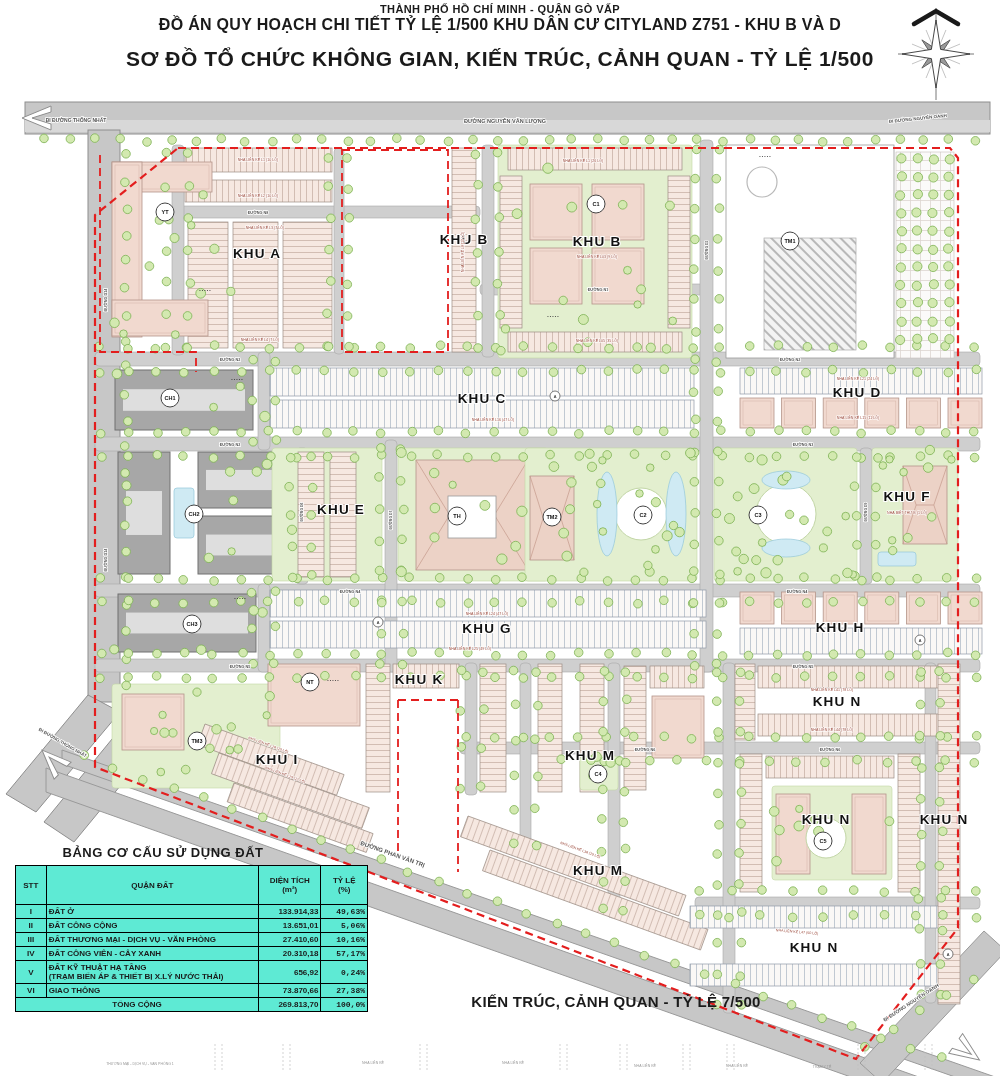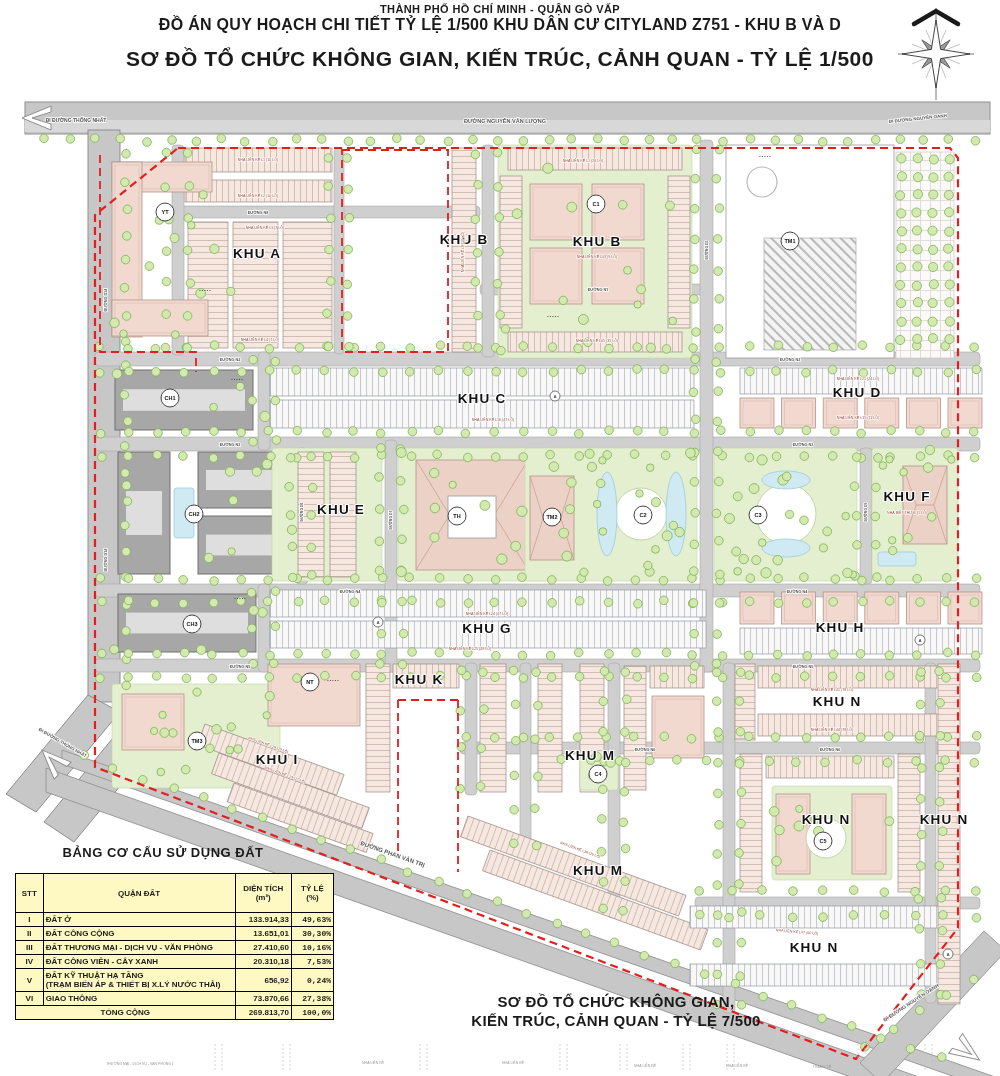--- a/index.html
+++ b/index.html
@@ -6,22 +6,22 @@
   body{width:1000px;height:1076px;position:relative;overflow:hidden;
        font-family:"Liberation Sans",sans-serif;color:#1a1a1a;}
   #map-svg{position:absolute;left:0;top:0;}
   .hdr{position:absolute;top:2px;left:0;width:1000px;text-align:center;z-index:5;}
   .hdr .l1{font-size:11px;font-weight:700;letter-spacing:.4px;margin:1px 16px;}
   .hdr .l2{font-size:16px;font-weight:700;letter-spacing:.3px;margin:1px 12px;}
   .hdr .l3{font-size:9.5px;font-weight:700;margin:1px 0;}
   .hdr .l3 .u{text-decoration:underline;}
   .hdr .l4{font-size:21px;font-weight:700;letter-spacing:.5px;margin:13px 0 0 0;}
   .tablewrap{position:absolute;left:15px;top:845px;width:296px;z-index:6;}
-  .ttitle{font-size:13px;font-weight:700;text-align:center;letter-spacing:.5px;margin-bottom:13px;}
-  table.lu{border-collapse:collapse;width:319px;background:#fef9c3;}
+  .ttitle{font-size:13px;font-weight:700;text-align:center;letter-spacing:.5px;margin-bottom:5px;}
+  table.lu{border-collapse:collapse;width:353px;background:#5eead4;}
   table.lu th,table.lu td{border:1px solid #000;font-size:8px;font-weight:700;
       padding:2px 2px;vertical-align:middle;}
   table.lu th{text-align:center;height:34px;white-space:pre-line;}
   td.c{text-align:center;width:22px;}
   td.l{text-align:left;width:182px;white-space:pre-line;}
   td.r{text-align:right;width:50px;}
   td.r2{text-align:right;width:36px;font-family:Liberation Mono, monospace;}
   .caption{position:absolute;left:440px;top:992px;width:352px;text-align:center;
       font-size:15px;font-weight:700;line-height:19px;letter-spacing:.3px;z-index:6;}
 </style>
@@ -1208,33 +1208,33 @@
         <tr>
           <td class="c">I</td>
           <td class="l">ĐẤT Ở</td>
           <td class="r">133.914,33</td>
           <td class="r2">49,63%</td>
         </tr>
         <tr>
           <td class="c">II</td>
           <td class="l">ĐẤT CÔNG CỘNG</td>
           <td class="r">13.651,01</td>
-          <td class="r2">30,30%</td>
+          <td class="r2">5,06%</td>
         </tr>
         <tr>
           <td class="c">III</td>
           <td class="l">ĐẤT THƯƠNG MẠI - DỊCH VỤ - VĂN PHÒNG</td>
           <td class="r">27.410,60</td>
           <td class="r2">10,16%</td>
         </tr>
         <tr>
           <td class="c">IV</td>
           <td class="l">ĐẤT CÔNG VIÊN - CÂY XANH</td>
           <td class="r">20.310,18</td>
-          <td class="r2">7,53%</td>
+          <td class="r2">57,17%</td>
         </tr>
         <tr>
           <td class="c">V</td>
           <td class="l">ĐẤT KỸ THUẬT HẠ TẦNG
 (TRẠM BIẾN ÁP &amp; THIẾT BỊ X.LÝ NƯỚC THẢI)</td>
           <td class="r">656,92</td>
           <td class="r2">0,24%</td>
         </tr>
         <tr>
           <td class="c">VI</td>
@@ -1245,15 +1245,14 @@
         <tr>
           <td colspan="2" style="text-align:center">TỔNG CỘNG</td>
           <td class="r">269.813,70</td>
           <td class="r2">100,0%</td>
         </tr>
       </tbody>
   </table>
 </div>
 
 <div class="caption">
-  <div>SƠ ĐỒ TỔ CHỨC KHÔNG GIAN,</div>
   <div>KIẾN TRÚC, CẢNH QUAN - TỶ LỆ 7/500</div>
 </div>
 
 </body></html>

